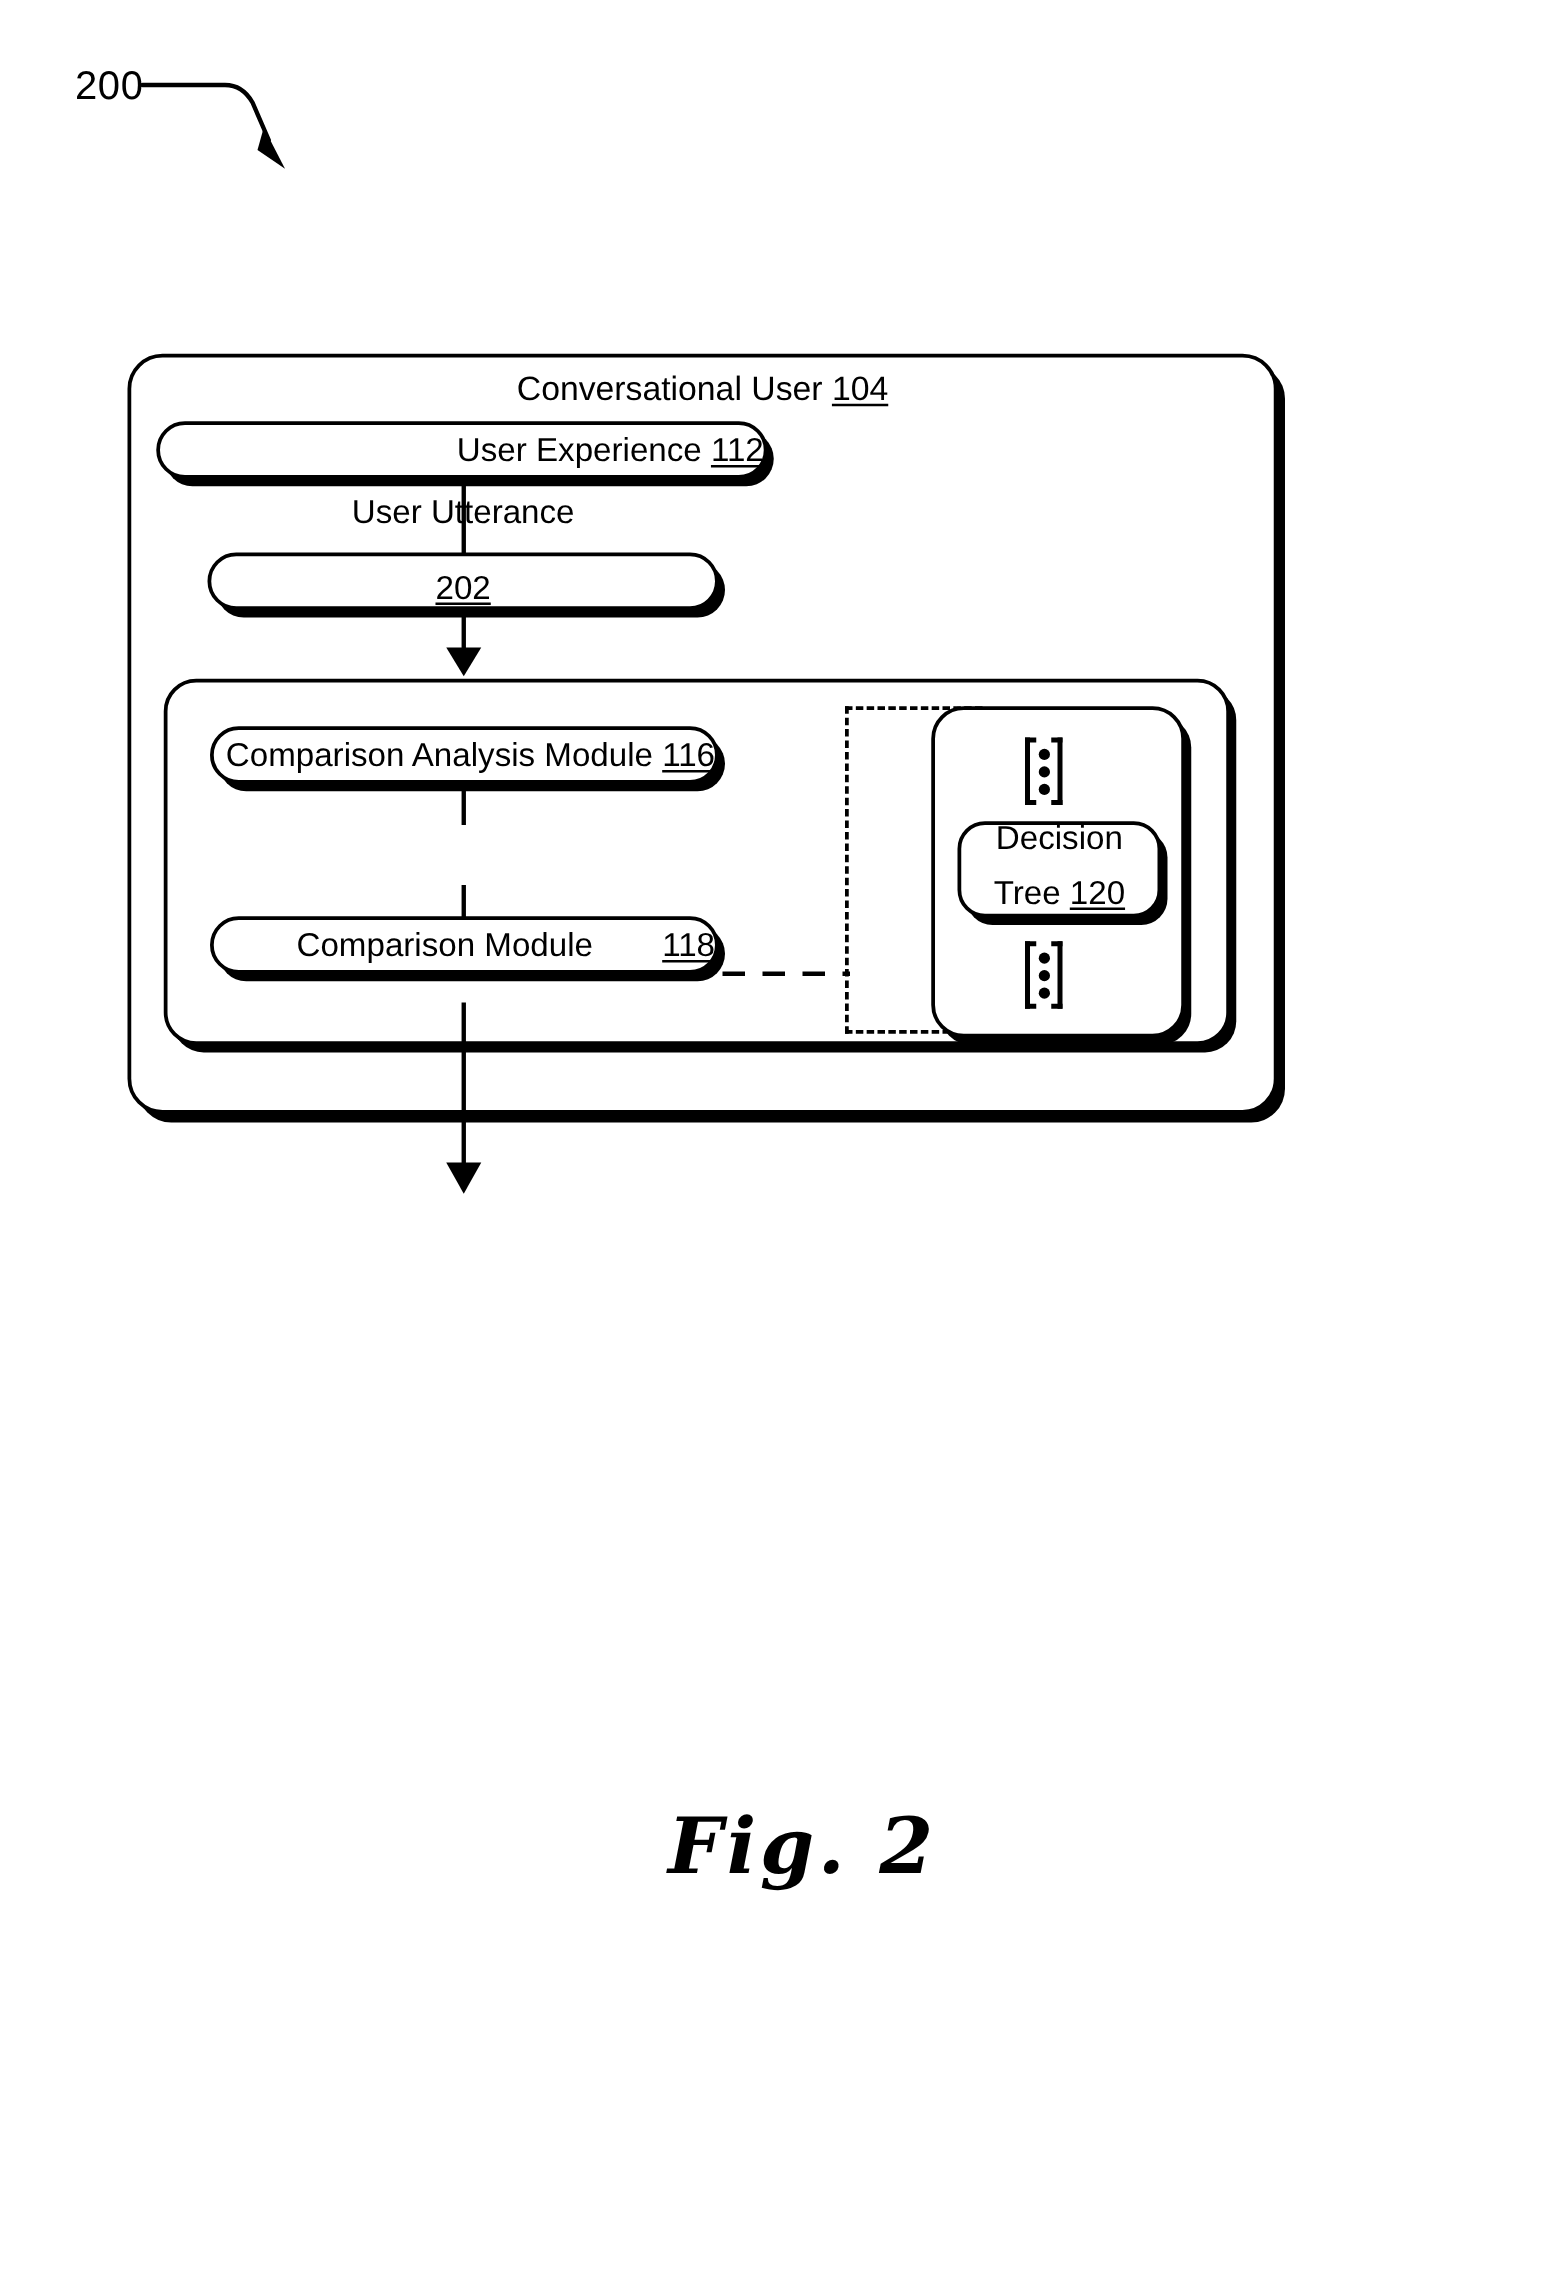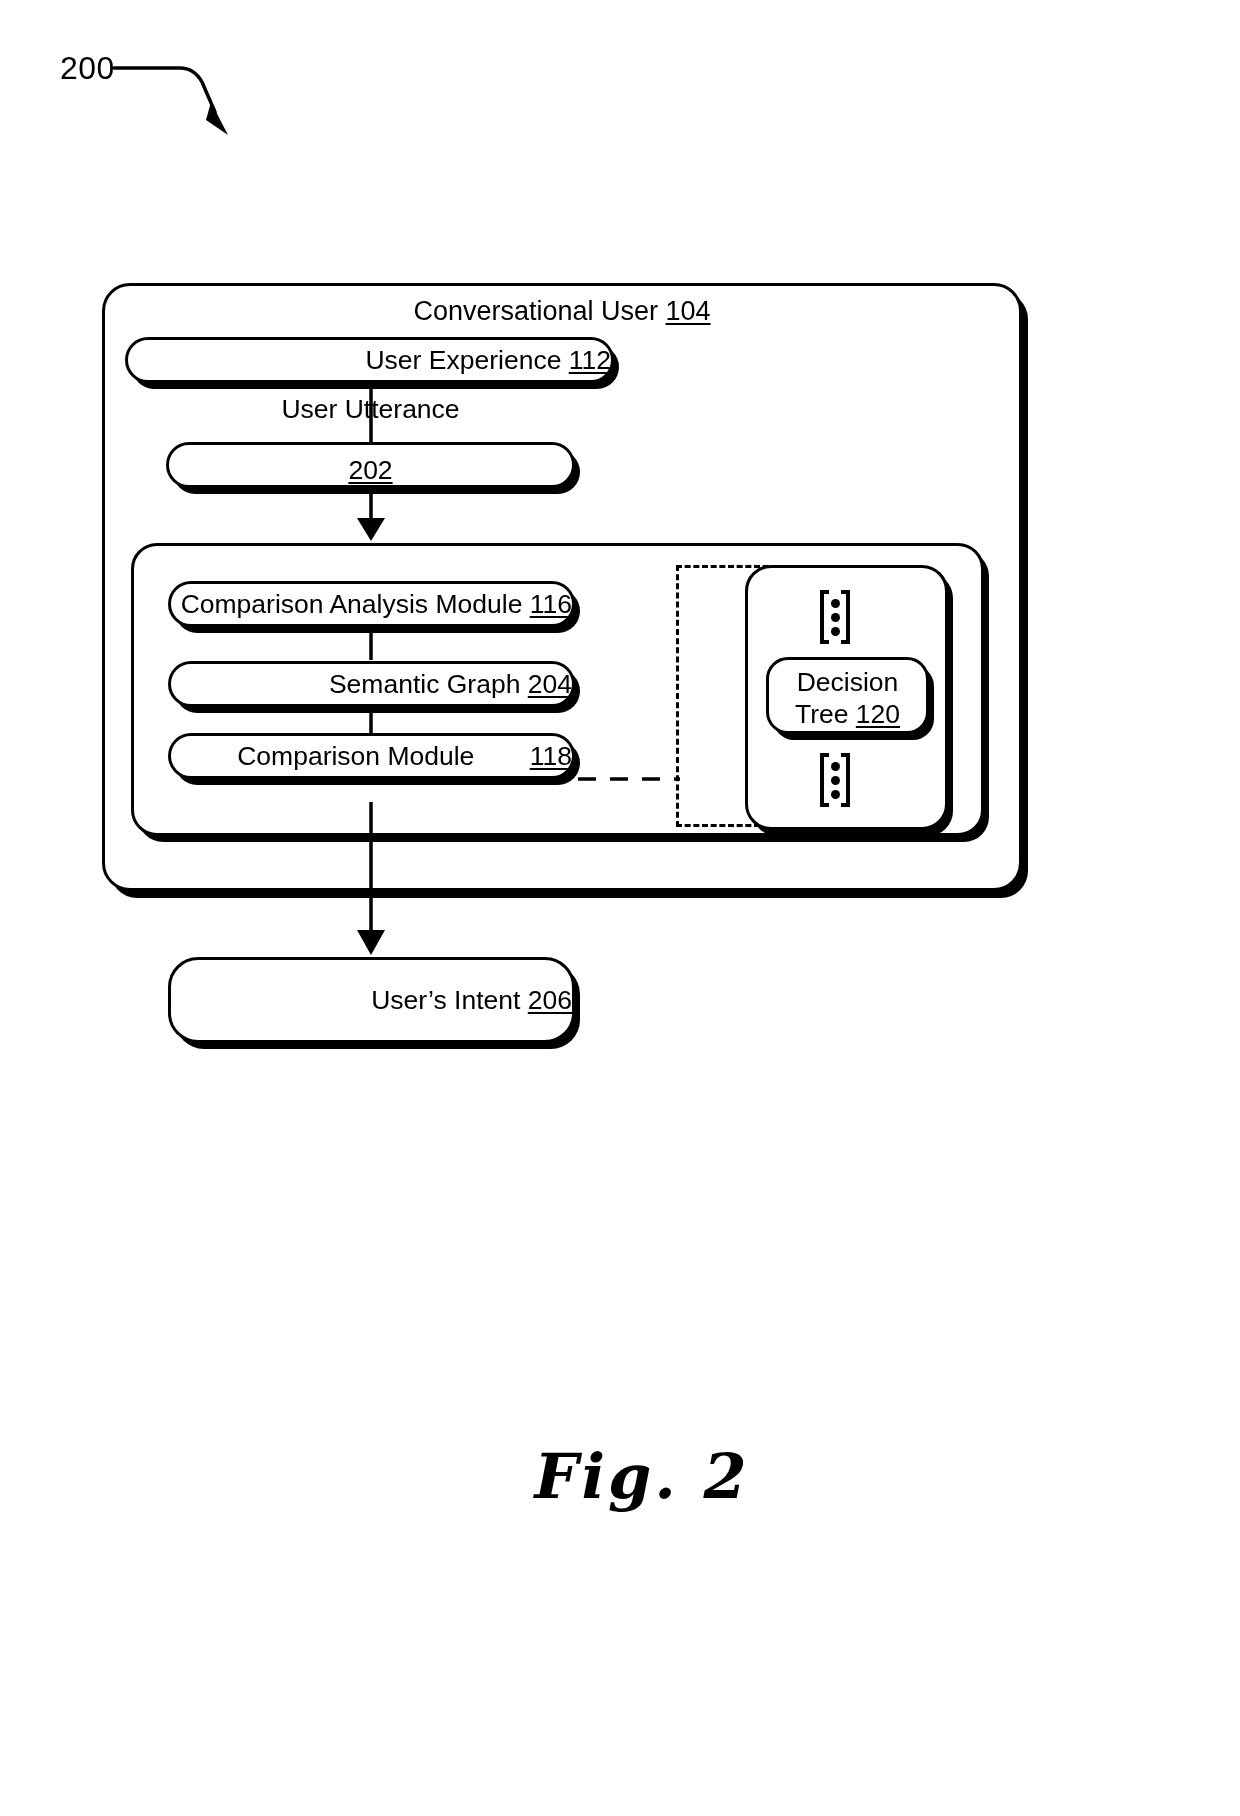--- a/index.html
+++ b/index.html
@@ -190,33 +190,27 @@
   </div>
 
   <div class="pill" style="left:166px; top:442px; width:409px; height:46px;flex-direction:column;">
     <span>User Utterance</span>&nbsp;<span class="u">202</span>
   </div>
 
   <div class="pill" style="left:168px; top:581px; width:407px; height:46px;">
     <span>Comparison Analysis  Module</span>&nbsp;<span class="u">116</span>
   </div>
 
-  <div class="pill" style="left:168px; top:661px; width:407px; height:46px;">
-    <span>Semantic Graph</span>&nbsp;<span class="u">204</span>
-  </div>
 
   <div class="pill" style="left:168px; top:733px; width:407px; height:46px;gap:24px;">
     <span>Comparison Module</span>&nbsp;<span class="u">118</span>
   </div>
 
-  <div class="pill" style="left:168px; top:957px; width:407px; height:86px; border-radius:30px;">
-    <span>User’s Intent</span>&nbsp;<span class="u">206</span>
-  </div>
-
-  <div class="pill" style="left:766px; top:657px; width:163px; height:77px; border-radius:22px; flex-direction:column; line-height:1.2;">
+
+  <div class="pill" style="left:766px; top:657px; width:163px; height:77px; border-radius:22px; flex-direction:column; line-height:1.2;gap:12px;">
     <span>Decision</span>
     <span style="display:block;">
       <span>Tree</span>&nbsp;<span class="u">120</span>
     </span>
   </div>
 
   <div class="fig-caption">Fig. 2</div>
 
 </div>
 

